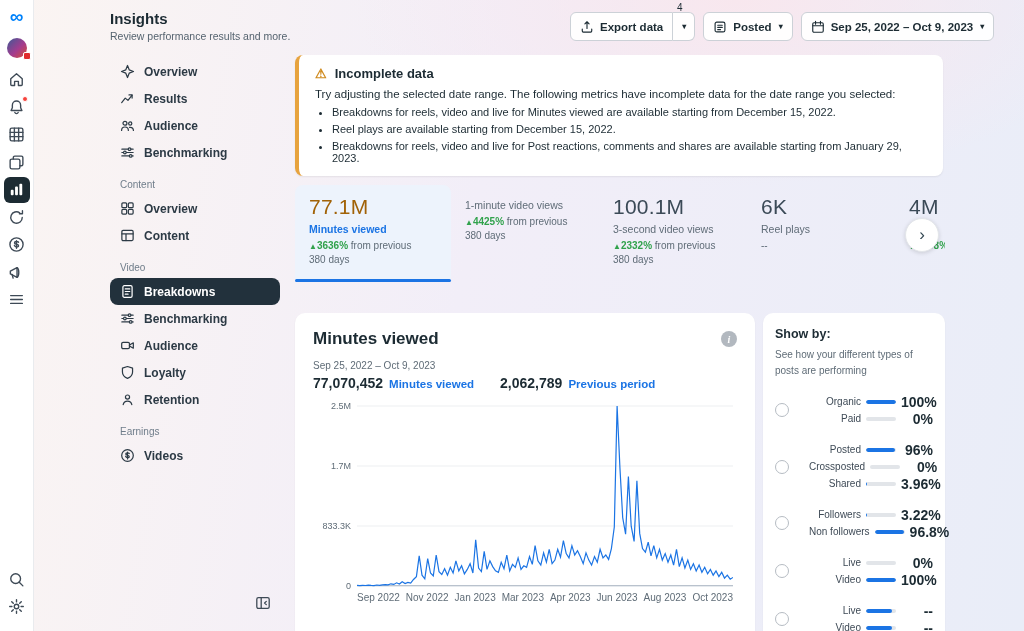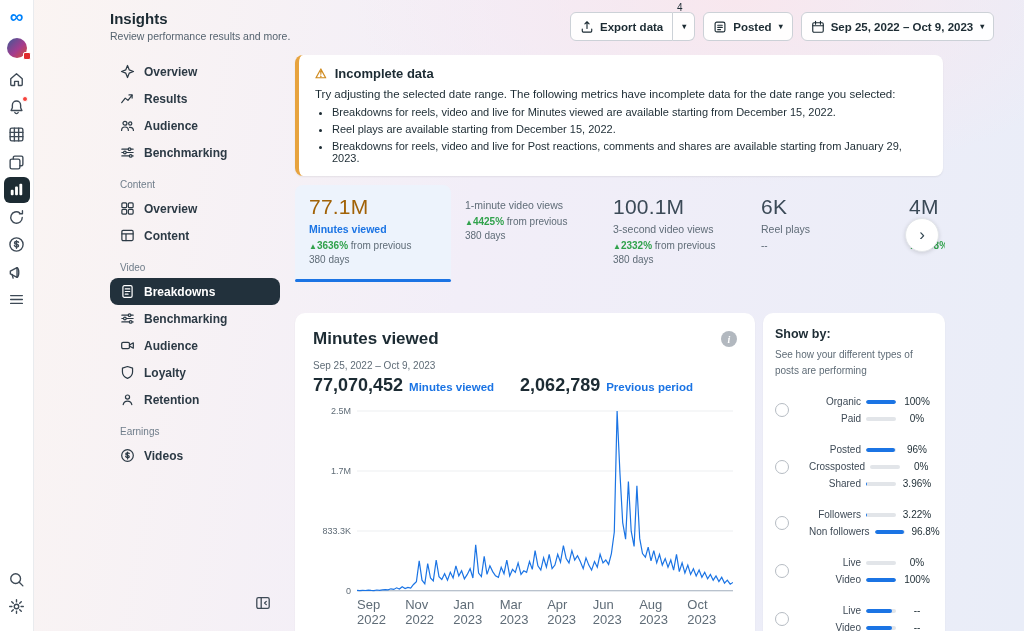--- a/index.html
+++ b/index.html
@@ -70,41 +70,41 @@
   border:1px solid #e3e6ea;box-shadow:0 1px 4px rgba(0,0,0,.14);font-size:17px;color:#344854;cursor:pointer}
 
 #chart-card{position:absolute;left:295px;top:313px;width:460px;height:332px;background:#fff;border-radius:10px;
   box-shadow:0 1px 2px rgba(0,0,0,.06);padding:16px 18px}
 .cc-head{display:flex;justify-content:space-between;align-items:center}
 .cc-head h2{font-size:17px;font-weight:700}
 .info{width:16px;height:16px;border-radius:50%;background:#b2b8bf;color:#fff;font-size:10px;font-weight:700;
   font-style:italic;display:flex;align-items:center;justify-content:center;cursor:pointer;font-family:"Liberation Serif",serif}
 .cc-date{font-size:10px;color:#5f6c77;margin-top:11px}
 .cc-totals{display:flex;align-items:baseline;gap:6px;margin-top:4px}
-.cc-totals .num{font-size:18px;font-weight:700}
+.cc-totals .num{font-size:14px;font-weight:700}
 .cc-totals .num.second{margin-left:20px}
 .cc-totals .lbl{font-size:11.5px;font-weight:700;color:#1b74e4}
 .cc-chart{position:relative;margin-top:14px}
 #yaxis{position:absolute;left:0;top:0;width:38px;height:182px}
 #yaxis span{position:absolute;right:0;font-size:9px;color:#5f6c77;transform:translateY(-50%)}
 #plot{display:block;margin-left:44px}
-#xaxis{margin-left:44px;width:376px;display:flex;justify-content:flex-end;font-size:13px;color:#5f6c77;margin-top:5px}
+#xaxis{margin-left:44px;width:376px;display:flex;justify-content:space-between;font-size:10px;color:#5f6c77;margin-top:5px}
 
 #showby-card{position:absolute;left:763px;top:313px;width:182px;height:332px;background:#fff;border-radius:10px;
   box-shadow:0 1px 2px rgba(0,0,0,.06);padding:14px 12px}
 #showby-card h3{font-size:12.5px;font-weight:700}
 .sb-sub{font-size:10px;color:#5f6c77;margin-top:6px;line-height:16px}
 .sb-group{display:flex;align-items:center;gap:20px;margin-top:14px}
 .radio{width:14px;height:14px;border:1.5px solid #b6bcc3;border-radius:50%;background:#fff;flex:0 0 14px;cursor:pointer}
 .sb-rows{flex:1;min-width:0}
 .sb-row{display:flex;align-items:center;gap:5px;height:17px}
 .sb-lbl{flex:1;text-align:right;font-size:10px;color:#3e4a56;white-space:nowrap}
 .sb-bar{width:30px;height:4px;background:#e2e5e9;border-radius:2px;overflow:hidden;flex:0 0 30px}
 .sb-fill{display:block;height:100%;background:#1b74e4;border-radius:2px}
-.sb-pct{width:32px;flex:0 0 32px;text-align:center;font-size:10px;font-weight:400;color:#1c2b33}
+.sb-pct{width:32px;flex:0 0 32px;text-align:right;font-size:14px;font-weight:700;color:#1c2b33}
 </style>
 </head>
 <body>
 
 <div id="app">
 
   <aside id="rail">
     <div class="logo">∞</div>
     <div class="avatar">
       <span class="avbadge"></span>

